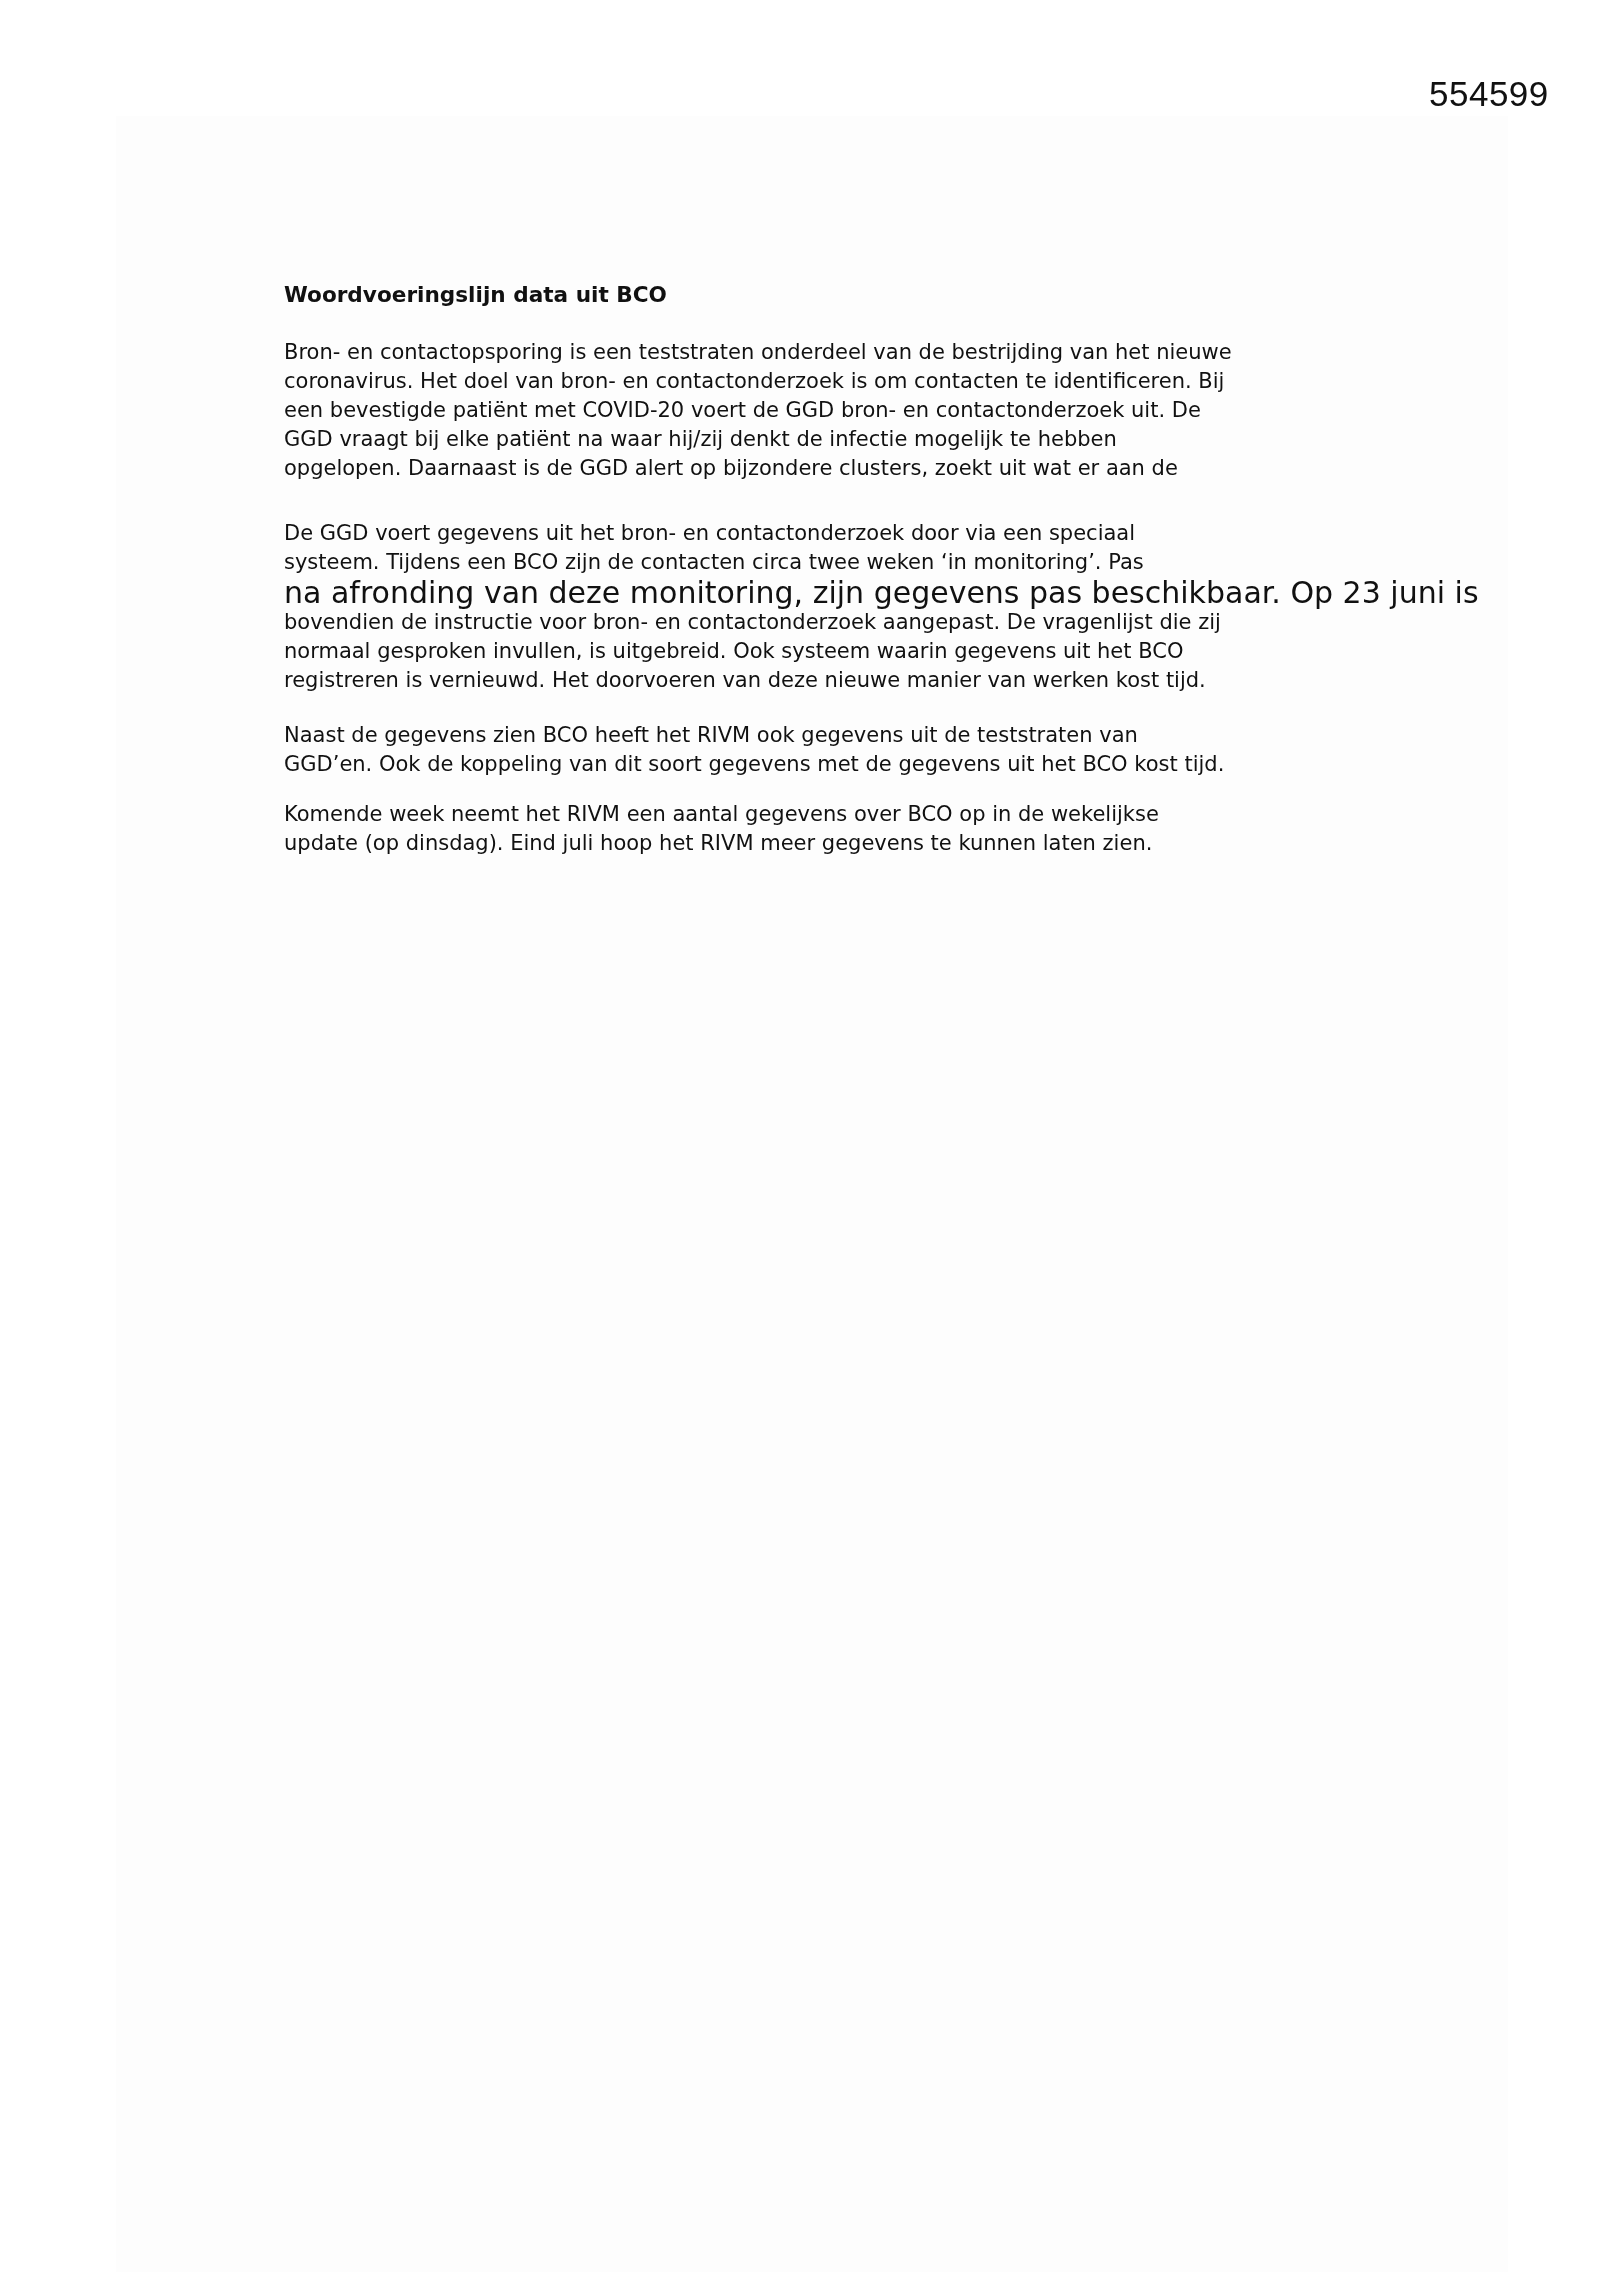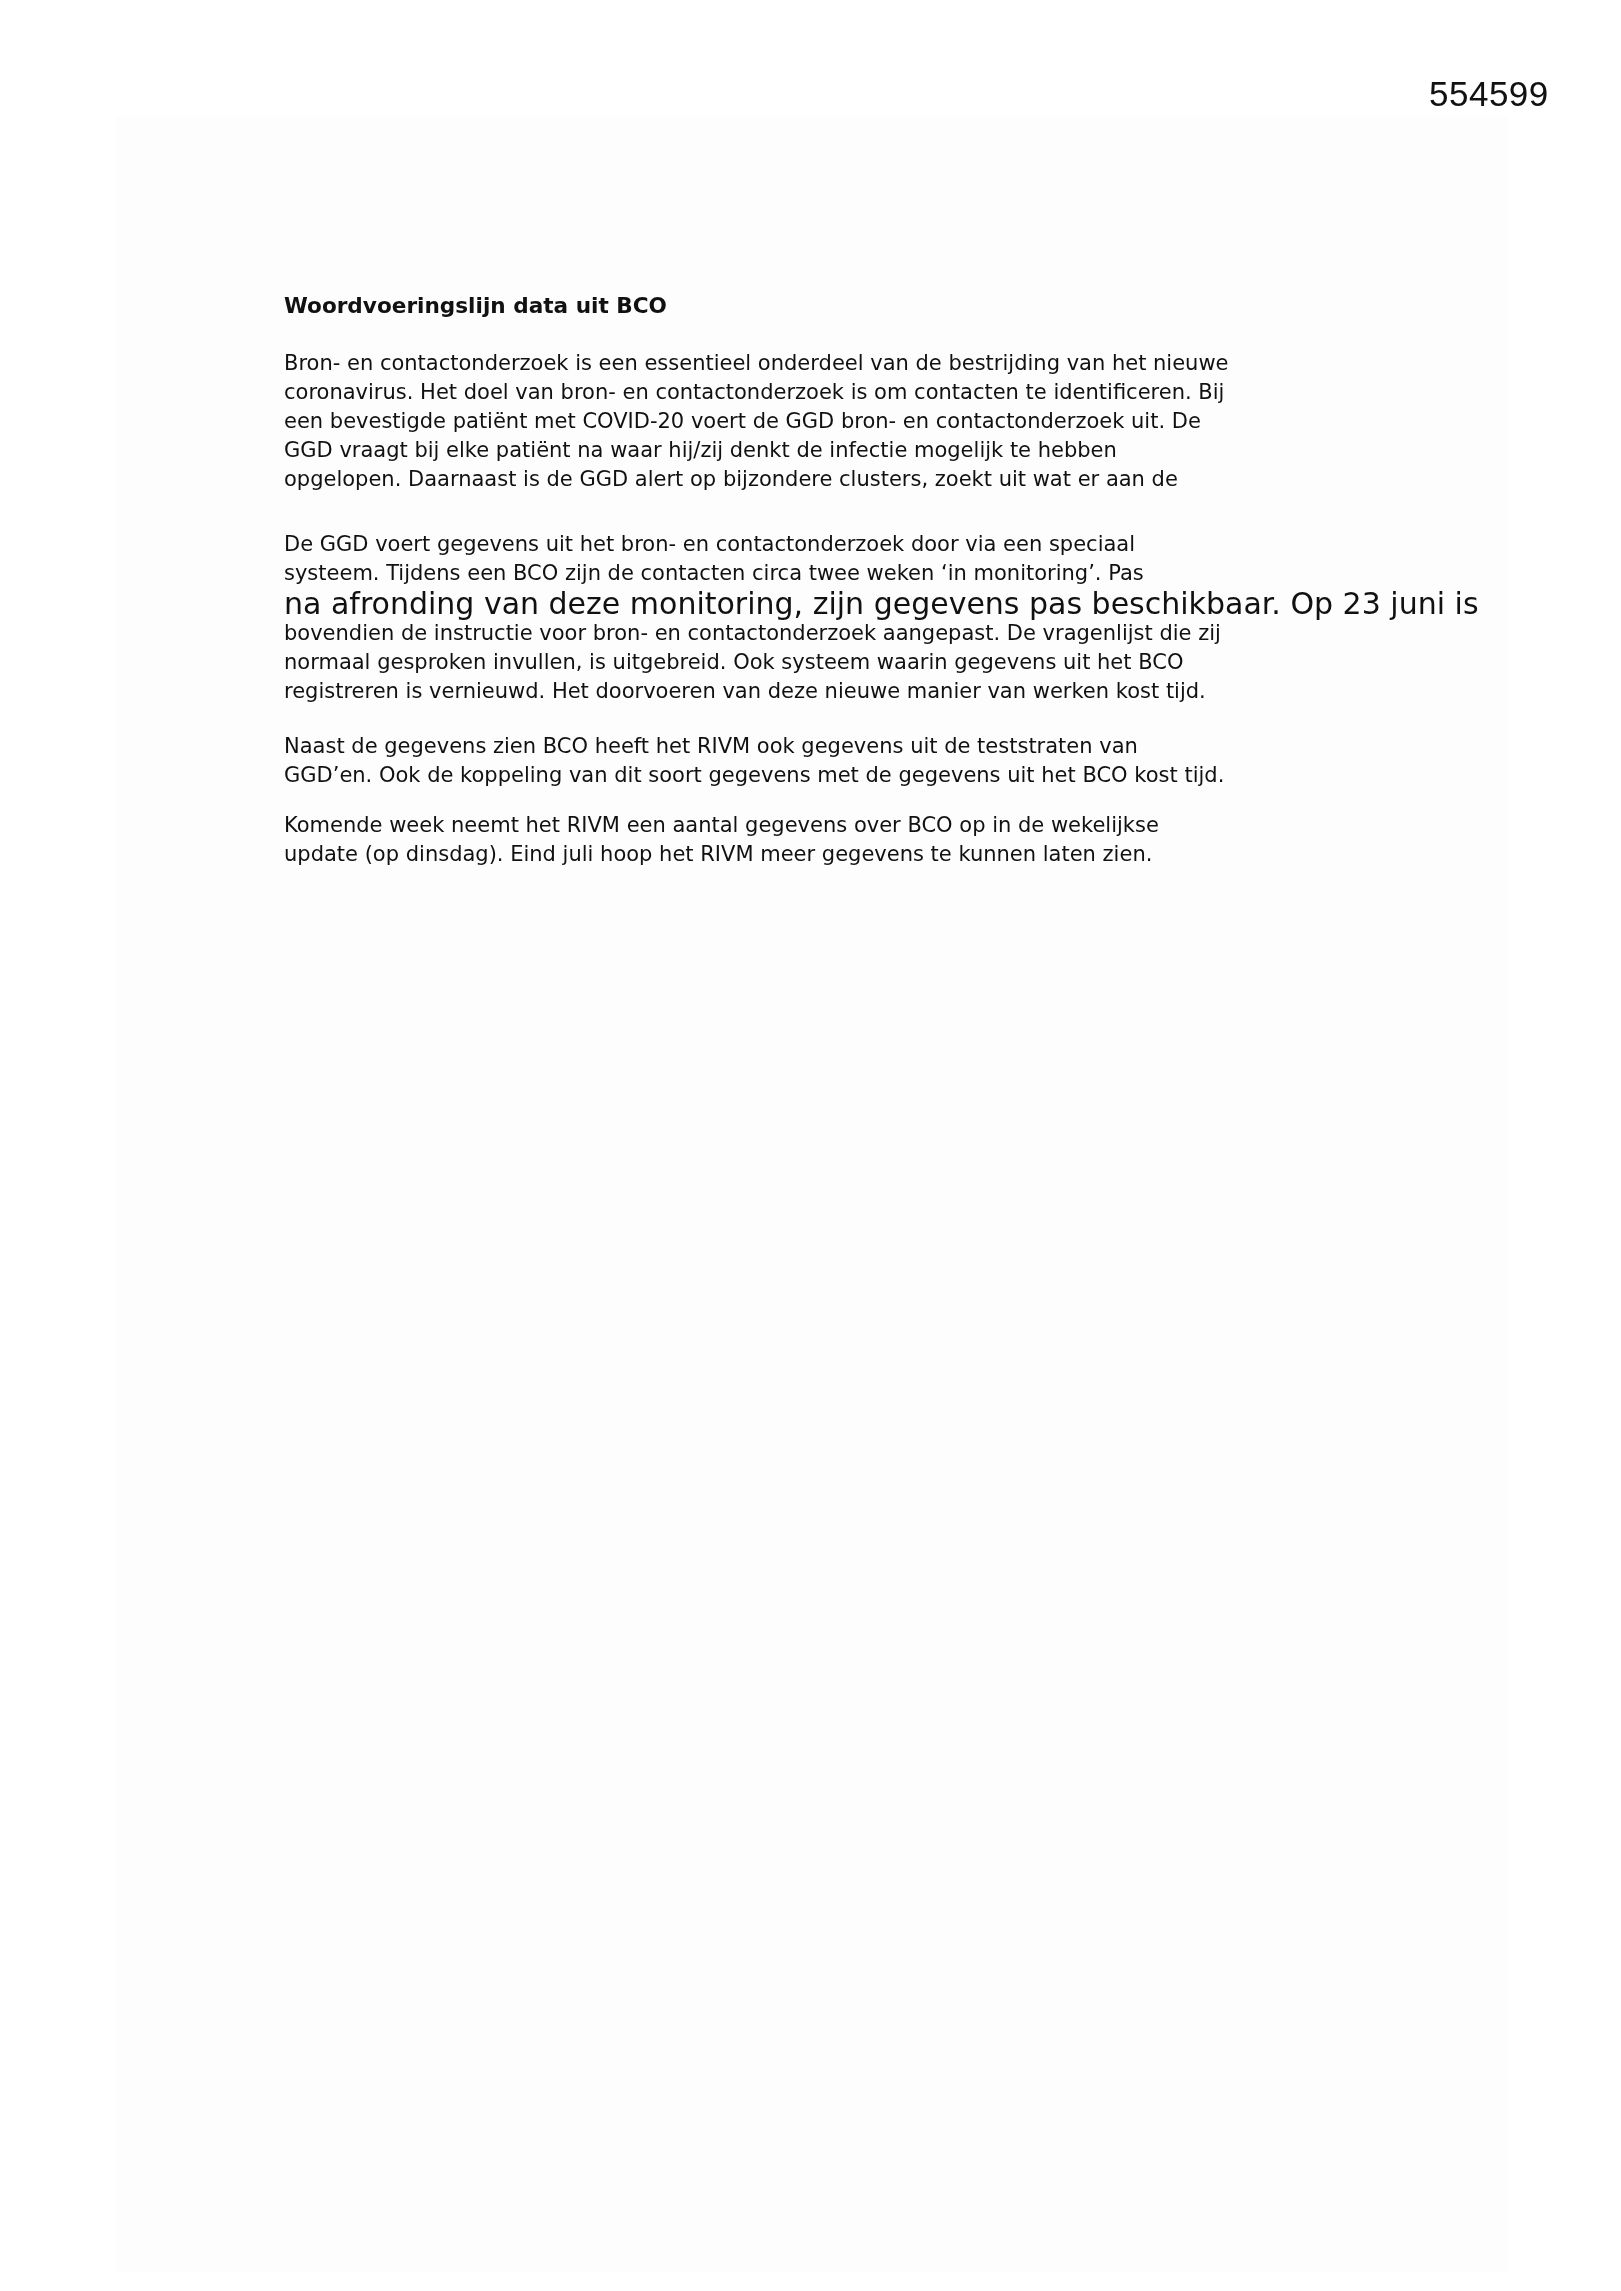--- a/index.html
+++ b/index.html
@@ -28,21 +28,21 @@
     top: 74px;
     left: 1429px;
     font-family: "Liberation Sans", sans-serif;
     font-size: 35px;
     color: #111111;
     letter-spacing: 0.5px;
   }
   .content {
     position: absolute;
     left: 284px;
-    top: 291px;
+    top: 280px;
     width: 1088px;
   }
   .title {
     font-family: "DejaVu Sans", sans-serif;
     font-weight: bold;
     font-size: 21.6px;
     line-height: 29px;
     margin: 0 0 29px 0;
   }
   .para {
@@ -62,21 +62,21 @@
 <body>
 
 <div class="page-tint"></div>
 
 <div class="doc-number">554599</div>
 
 <div class="content">
   <h1 class="title">Woordvoeringslijn data uit BCO</h1>
 
   <p class="para p1">
-    <span class="line">Bron- en contactonderzoek is een essentieel onderdeel van de bestrijding van het nieuwe</span>
+    <span class="line">Bron- en contactopsporing is een teststraten onderdeel van de bestrijding van het nieuwe</span>
     <span class="line">coronavirus. Het doel van bron- en contactonderzoek is om contacten te identificeren. Bij</span>
     <span class="line">een bevestigde patiënt met COVID-20 voert de GGD bron- en contactonderzoek uit. De</span>
     <span class="line">GGD vraagt bij elke patiënt na waar hij/zij denkt de infectie mogelijk te hebben</span>
     <span class="line">opgelopen. Daarnaast is de GGD alert op bijzondere clusters, zoekt uit wat er aan de</span>
   </p>
 
   <p class="para p2">
     <span class="line">De GGD voert gegevens uit het bron- en contactonderzoek door via een speciaal</span>
     <span class="line">systeem. Tijdens een BCO zijn de contacten circa twee weken ‘in monitoring’. Pas</span>
     <span class="line big">na afronding van deze monitoring, zijn gegevens pas beschikbaar. Op 23 juni is</span>

